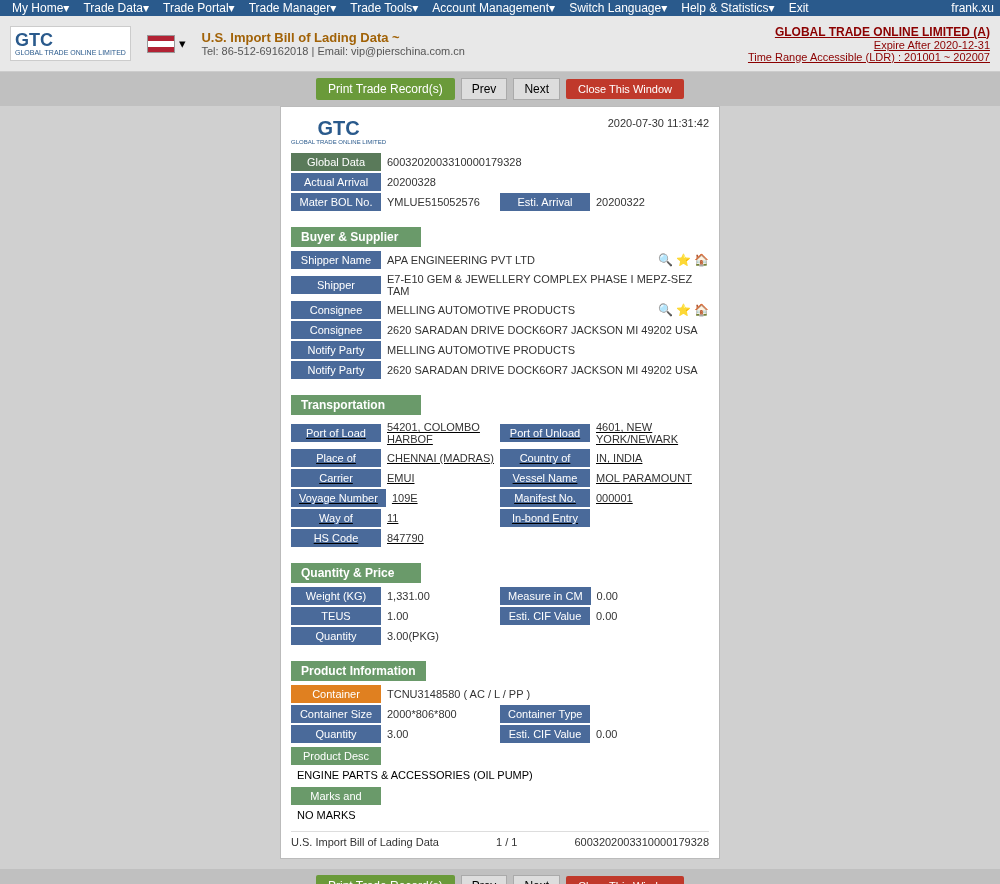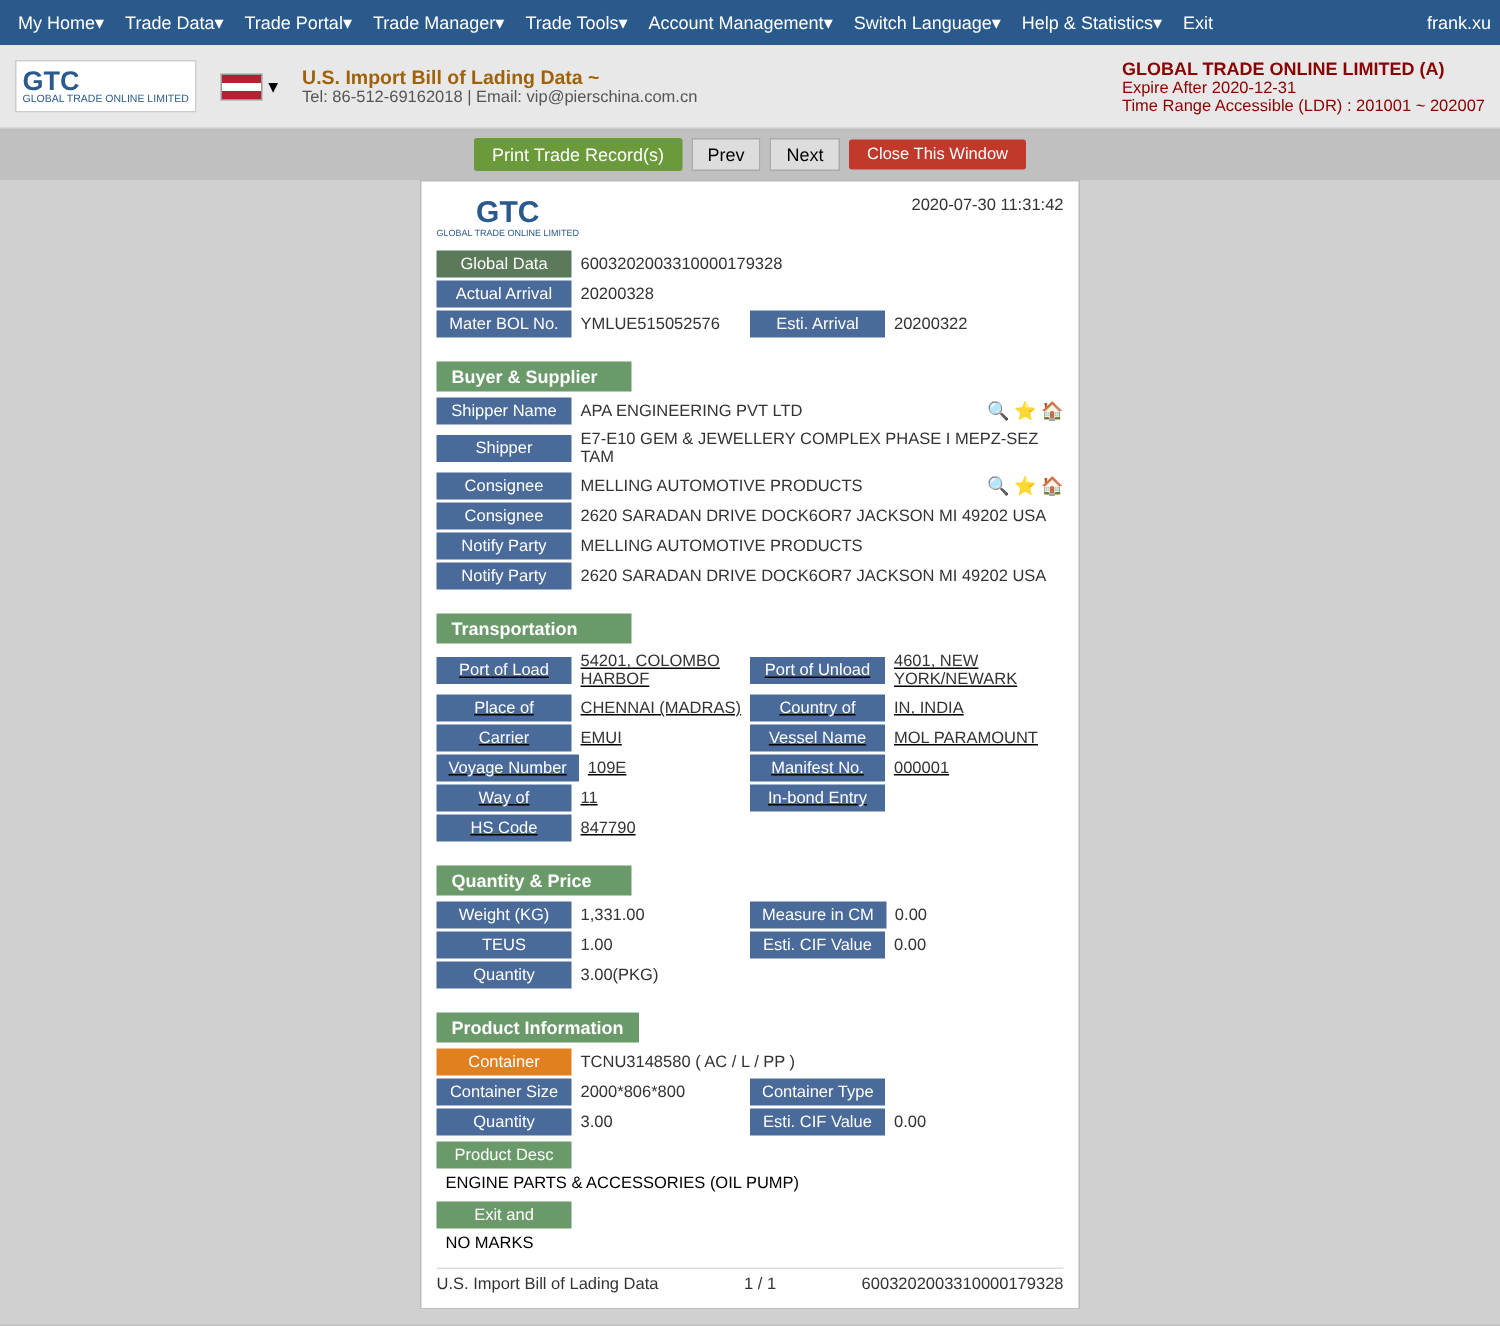--- a/index.html
+++ b/index.html
@@ -5,21 +5,21 @@
     * { margin: 0; padding: 0; box-sizing: border-box; }
     body { font-family: Arial, sans-serif; font-size: 12px; background: #d0d0d0; width: 1000px; }
 
     
     .top-nav {
       background: #2a5a8c;
       color: white;
       display: flex;
       align-items: center;
       padding: 0 6px;
-      height: 30px;
+      height: 16px;
       font-size: 12px;
     }
     .top-nav .nav-item { margin-right: 2px; cursor: pointer; padding: 2px 6px; display: flex; align-items: center; }
     .top-nav .spacer { flex: 1; }
     .top-nav .user { margin-left: 4px; }
 
     
     .header-bar {
       background: #e8e8e8;
       display: flex;
@@ -30,21 +30,21 @@
     }
     .logo-area { display: flex; align-items: center; }
     .logo-box { background: white; border: 1px solid #ccc; padding: 4px; margin-right: 6px; }
     .logo-text { font-size: 18px; font-weight: bold; color: #2a5a8c; line-height: 1; }
     .logo-sub { font-size: 7px; color: #2a5a8c; text-align: center; }
     .flag-area { display: flex; align-items: center; margin: 0 10px; }
     .flag { width: 28px; height: 18px; background: linear-gradient(to bottom, #b22234 33%, white 33%, white 66%, #b22234 66%); border: 1px solid #999; position: relative; }
     .title-area { margin-left: 6px; }
     .title-area .main-title { font-size: 13px; font-weight: bold; color: #a16207; }
     .title-area .contact { font-size: 11px; color: #555; }
-    .header-right { margin-left: auto; font-size: 11px; color: #8B0000; }
+    .header-right { margin-left: auto; text-align: right; font-size: 11px; color: #8B0000; text-decoration: underline; }
     .header-right .company { font-weight: bold; font-size: 12px; color: #8B0000; }
 
     
     .action-bar {
       background: #c0c0c0;
       display: flex;
       justify-content: center;
       align-items: center;
       padding: 6px;
       gap: 6px;
@@ -436,21 +436,21 @@
           <div class="value-cell">0.00</div>
         </div>
       </div>
 
       <div style="margin-top:4px;">
         <div class="label-cell" style="background:#6a9a6a; display:inline-block; margin-bottom:2px;">Product Desc</div>
         <div style="padding: 2px 6px; font-size:11px;">ENGINE PARTS &amp; ACCESSORIES (OIL PUMP)</div>
       </div>
 
       <div style="margin-top:4px;">
-        <div class="label-cell" style="background:#6a9a6a; display:inline-block; margin-bottom:2px;">Exit and</div>
+        <div class="label-cell" style="background:#6a9a6a; display:inline-block; margin-bottom:2px;">Marks and</div>
         <div style="padding: 2px 6px; font-size:11px;">NO MARKS</div>
       </div>
     </div>
 
     <div class="record-footer">
       <span>U.S. Import Bill of Lading Data</span>
       <span>1 / 1</span>
       <span>6003202003310000179328</span>
     </div>
 

